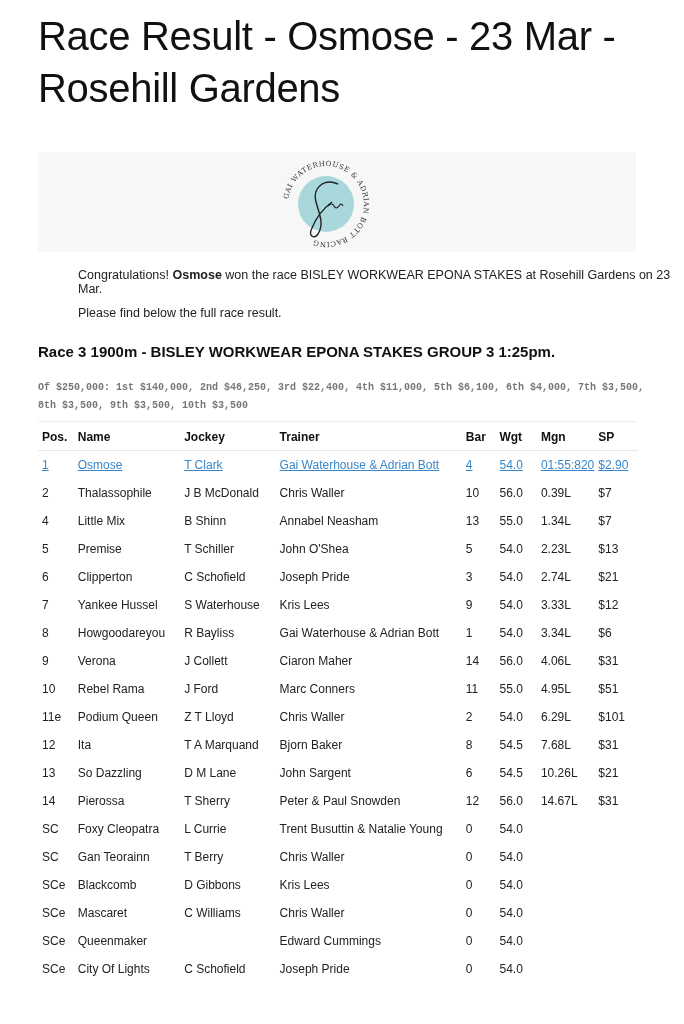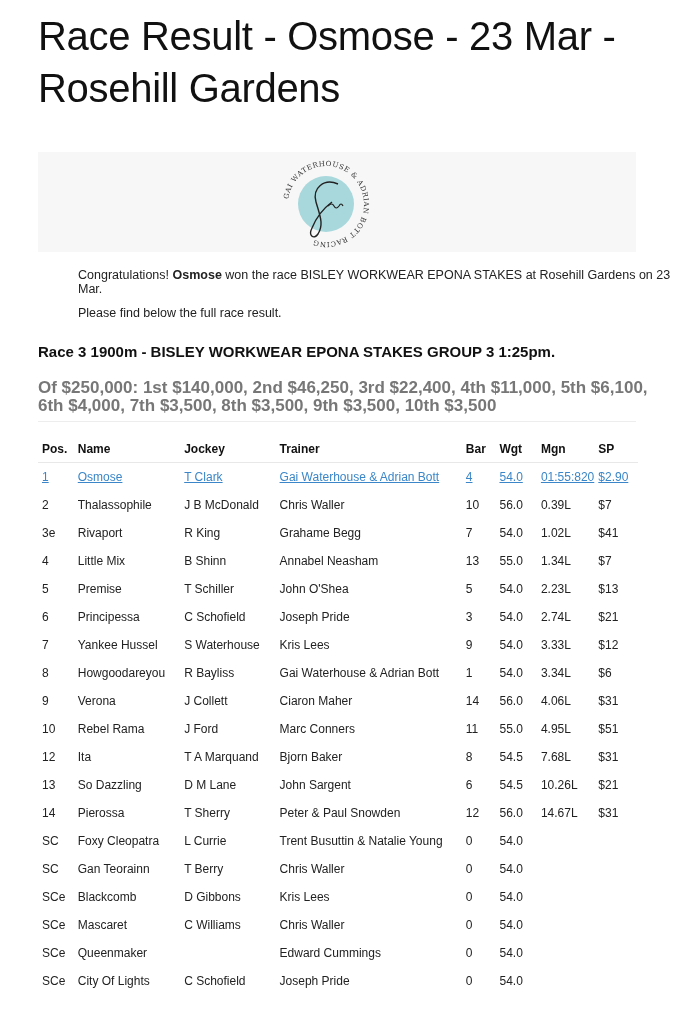--- a/index.html
+++ b/index.html
@@ -23,28 +23,28 @@
   .p { position: absolute; left: 38px; font-size: 12.5px; color: #222; margin-left: 40px; }
   .congrats { top: 268px; }
   .congrats b { font-weight: bold; }
   .please { top: 306px; }
   .race-heading {
     position: absolute; left: 38px; top: 343px;
     font-size: 15px; font-weight: bold; color: #111;
   }
   .prizes {
     position: absolute; left: 38px; top: 379px; width: 610px;
-    font-size: 17px; font-weight: bold; color: #777; line-height: 18px;
+    font-size: 10px; font-weight: bold; color: #777; line-height: 18px; font-family: Liberation Mono, monospace;
   }
   .prizes-divider {
     position: absolute; left: 38px; top: 421px; width: 598px; height: 1px; background: #ededed;
   }
   table.results {
     position: absolute; left: 38px; top: 424px; width: 600px;
-    border-collapse: collapse; font-size: 12px; color: #222; margin-top: 12px;
+    border-collapse: collapse; font-size: 12px; color: #222;
   }
   table.results th {
     text-align: left; font-weight: bold; font-size: 12px; color: #111;
     height: 26px; padding: 0 0 0 4px; border-bottom: 1px solid #e8e8e8;
   }
   table.results td {
     height: 28px; padding: 0 0 0 4px; white-space: nowrap;
   }
   table.results tr.winner td a { color: #3a86c8; text-decoration: underline; }
   .c-pos { width: 32px; }
@@ -112,30 +112,20 @@
         <td class="c-pos">2</td>
         <td class="c-name">Thalassophile</td>
         <td class="c-jockey">J B McDonald</td>
         <td class="c-trainer">Chris Waller</td>
         <td class="c-bar">10</td>
         <td class="c-wgt">56.0</td>
         <td class="c-mgn">0.39L</td>
         <td class="c-sp">$7</td>
       </tr>
       <tr>
-        <td class="c-pos">3e</td>
-        <td class="c-name">Rivaport</td>
-        <td class="c-jockey">R King</td>
-        <td class="c-trainer">Grahame Begg</td>
-        <td class="c-bar">7</td>
-        <td class="c-wgt">54.0</td>
-        <td class="c-mgn">1.02L</td>
-        <td class="c-sp">$41</td>
-      </tr>
-      <tr>
         <td class="c-pos">4</td>
         <td class="c-name">Little Mix</td>
         <td class="c-jockey">B Shinn</td>
         <td class="c-trainer">Annabel Neasham</td>
         <td class="c-bar">13</td>
         <td class="c-wgt">55.0</td>
         <td class="c-mgn">1.34L</td>
         <td class="c-sp">$7</td>
       </tr>
       <tr>
@@ -143,21 +133,21 @@
         <td class="c-name">Premise</td>
         <td class="c-jockey">T Schiller</td>
         <td class="c-trainer">John O'Shea</td>
         <td class="c-bar">5</td>
         <td class="c-wgt">54.0</td>
         <td class="c-mgn">2.23L</td>
         <td class="c-sp">$13</td>
       </tr>
       <tr>
         <td class="c-pos">6</td>
-        <td class="c-name">Principessa</td>
+        <td class="c-name">Clipperton</td>
         <td class="c-jockey">C Schofield</td>
         <td class="c-trainer">Joseph Pride</td>
         <td class="c-bar">3</td>
         <td class="c-wgt">54.0</td>
         <td class="c-mgn">2.74L</td>
         <td class="c-sp">$21</td>
       </tr>
       <tr>
         <td class="c-pos">7</td>
         <td class="c-name">Yankee Hussel</td>
@@ -192,20 +182,30 @@
         <td class="c-pos">10</td>
         <td class="c-name">Rebel Rama</td>
         <td class="c-jockey">J Ford</td>
         <td class="c-trainer">Marc Conners</td>
         <td class="c-bar">11</td>
         <td class="c-wgt">55.0</td>
         <td class="c-mgn">4.95L</td>
         <td class="c-sp">$51</td>
       </tr>
       <tr>
+        <td class="c-pos">11e</td>
+        <td class="c-name">Podium Queen</td>
+        <td class="c-jockey">Z T Lloyd</td>
+        <td class="c-trainer">Chris Waller</td>
+        <td class="c-bar">2</td>
+        <td class="c-wgt">54.0</td>
+        <td class="c-mgn">6.29L</td>
+        <td class="c-sp">$101</td>
+      </tr>
+      <tr>
         <td class="c-pos">12</td>
         <td class="c-name">Ita</td>
         <td class="c-jockey">T A Marquand</td>
         <td class="c-trainer">Bjorn Baker</td>
         <td class="c-bar">8</td>
         <td class="c-wgt">54.5</td>
         <td class="c-mgn">7.68L</td>
         <td class="c-sp">$31</td>
       </tr>
       <tr>

